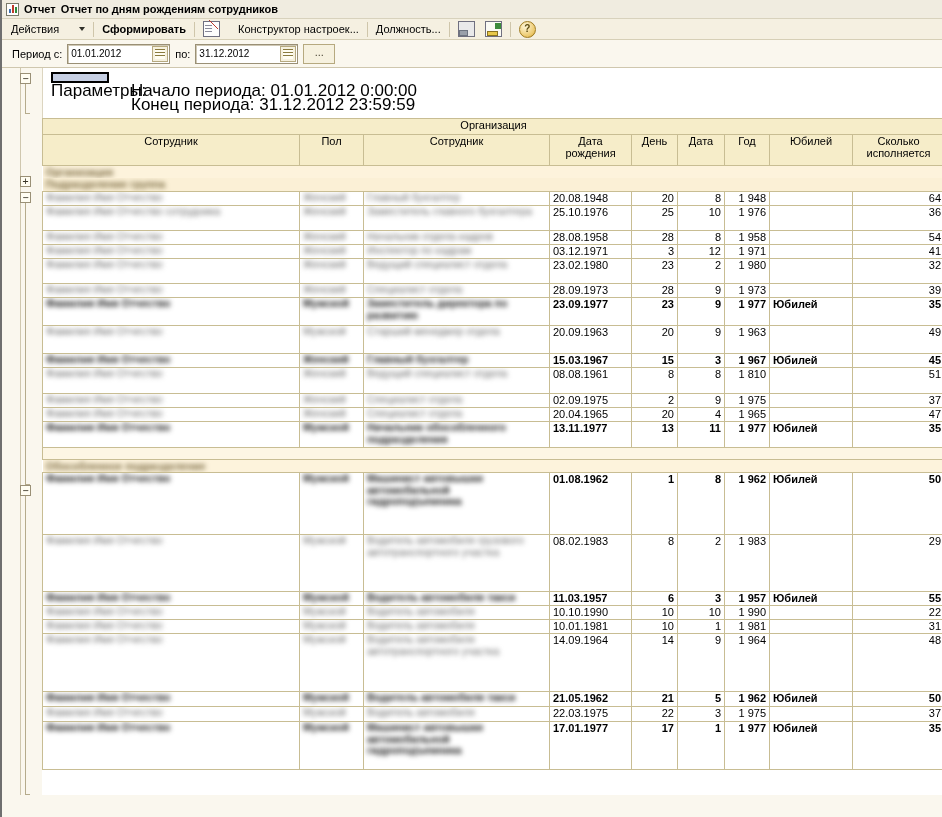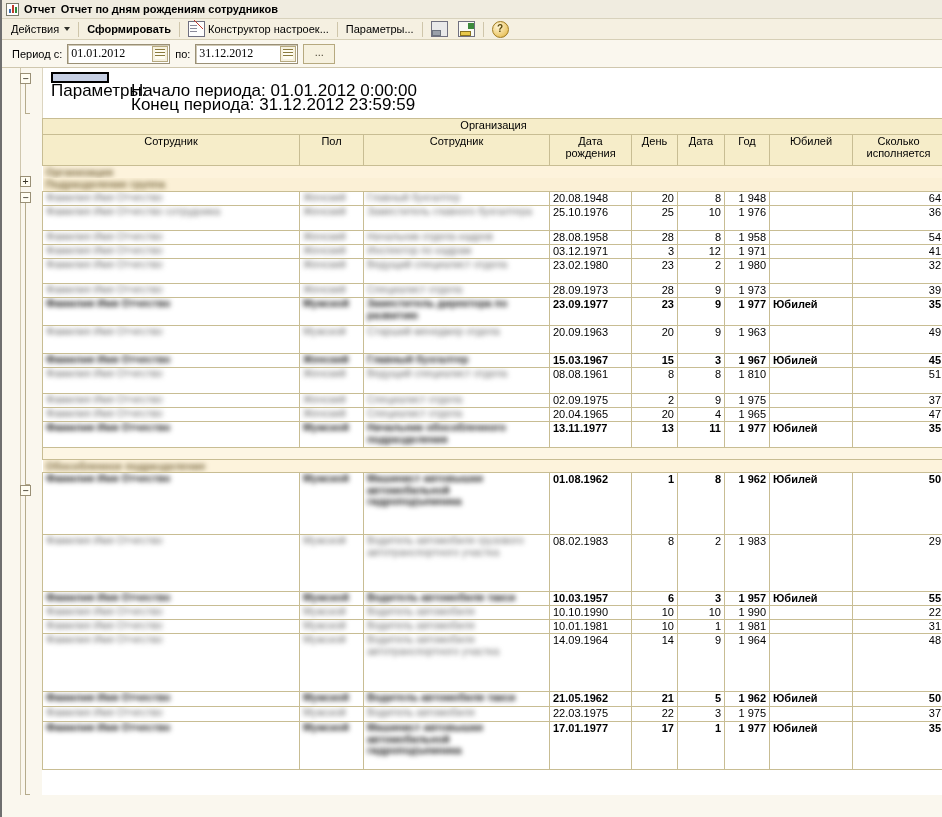--- a/index.html
+++ b/index.html
@@ -38,21 +38,21 @@
 
   
   .toolbar{
     height:20px;display:flex;align-items:center;
     background:#f5f0e1;
     border-bottom:1px solid #d6cfb6;
     padding-left:4px;
     font-size:11px;
   }
   .tb-item{
-    display:flex;align-items:center;gap:3px;
+    display:flex;align-items:center;gap:18px;
     padding:1px 5px;height:17px;box-sizing:border-box;
     cursor:default;white-space:nowrap;
   }
   .tb-item.bold{font-weight:bold;}
   .tb-sep{width:1px;height:15px;background:#cfc6ab;margin:0 3px;}
   .caret{
     width:0;height:0;border-left:3px solid transparent;border-right:3px solid transparent;
     border-top:4px solid #30302a;margin-left:2px;
   }
   .ico{width:15px;height:14px;position:relative;display:inline-block;flex:0 0 auto;}
@@ -86,21 +86,21 @@
     background:#faf7ee;
     border-bottom:1px solid #cfc7ae;
     font-size:11px;
   }
   .field{
     display:inline-flex;align-items:center;
     background:#fff;border:1px solid #9a9076;height:18px;
     box-shadow:inset 1px 1px 0 #cfc8b4;
   }
   .field input{
-    border:0;outline:0;background:transparent;font-family:Liberation Serif, serif;font-size:12px;
+    border:0;outline:0;background:transparent;font-family:Liberation Sans, sans-serif;font-size:10px;
     height:16px;width:78px;padding:0 3px;color:#000;
   }
   .fbtn{
     width:16px;height:16px;margin:0 1px 0 0;flex:0 0 auto;
     background:#f6f1df;border:1px solid #b6a97f;box-sizing:border-box;
     position:relative;cursor:default;
   }
   .fbtn:before{
     content:"";position:absolute;left:2px;top:2px;right:2px;bottom:2px;
     background:
@@ -212,21 +212,21 @@
     <div class="tb-item bold">
       <span>Сформировать</span>
     </div>
     <div class="tb-sep"></div>
     <div class="tb-item">
       <span class="ico ico-wizard"></span>
       <span>Конструктор настроек...</span>
     </div>
     <div class="tb-sep"></div>
     <div class="tb-item">
-      <span>Параметры...</span>
+      <span>Должность...</span>
     </div>
     <div class="tb-sep"></div>
     <div class="tb-item">
       <span class="ico ico-save"></span>
     </div>
     <div class="tb-item">
       <span class="ico ico-save2"></span>
     </div>
     <div class="tb-sep"></div>
     <div class="tb-item">
@@ -574,21 +574,21 @@
             <tr class="bold" style="height: 14px;">
               <td class="blurname">
                 <span class="blurtxt b">Фамилия Имя Отчество</span>
               </td>
               <td class="blursex">
                 <span class="blurtxt b">Мужской</span>
               </td>
               <td class="blurpos">
                 <span class="blurtxt b">Водитель автомобиля такси</span>
               </td>
-              <td class="dt">10.03.1957</td>
+              <td class="dt">11.03.1957</td>
               <td class="num">6</td>
               <td class="num">3</td>
               <td class="num">1 957</td>
               <td class="jub">Юбилей</td>
               <td class="num">55</td>
             </tr>
             <tr style="height: 14px;">
               <td class="blurname">
                 <span class="blurtxt">Фамилия Имя Отчество</span>
               </td>

